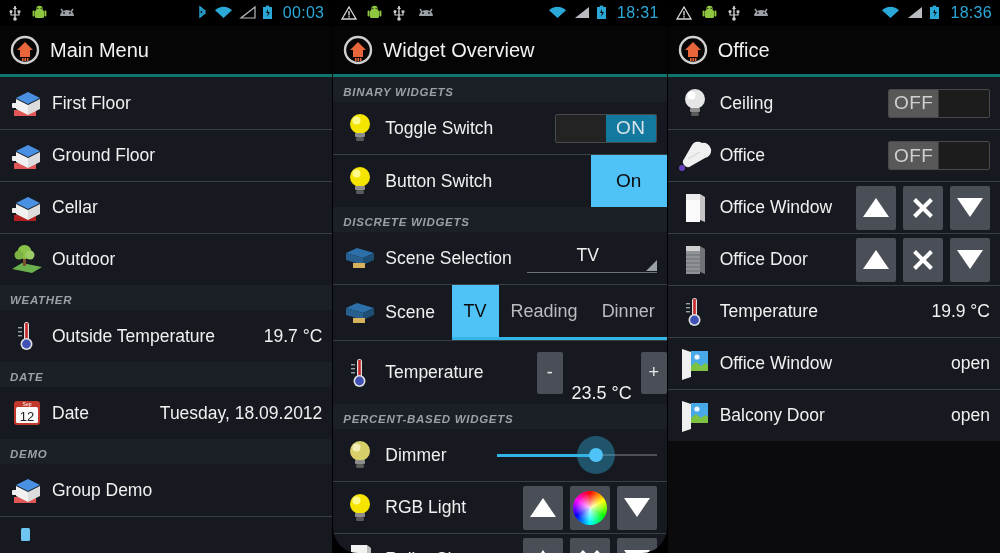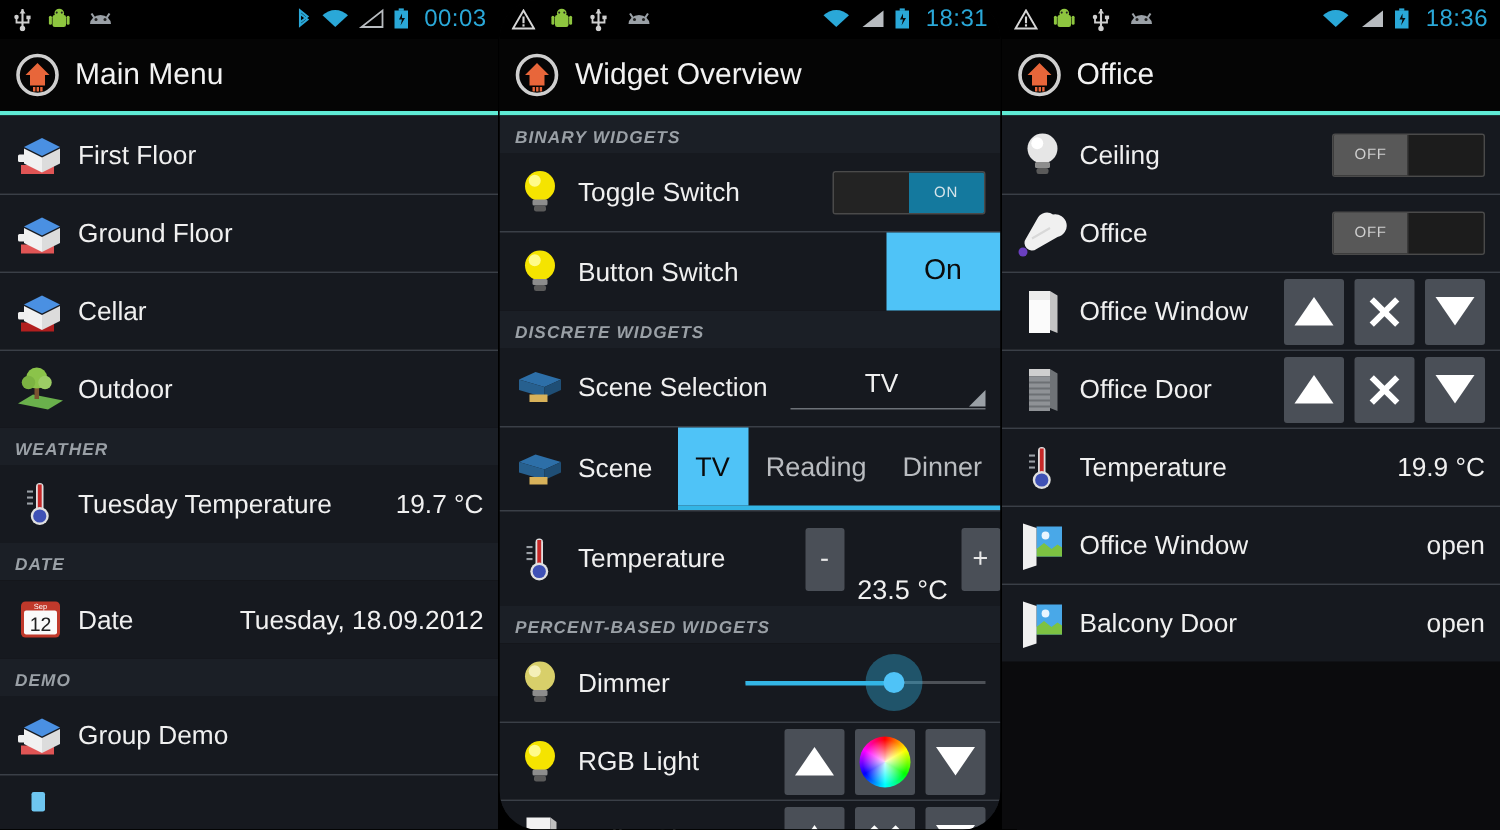--- a/index.html
+++ b/index.html
@@ -13,21 +13,21 @@
   
   .statusbar{height:26px;background:#000;display:flex;align-items:center;
              padding:0 8px;flex:0 0 26px;}
   .sb-left{display:flex;align-items:center;gap:10px;}
   .sb-right{margin-left:auto;display:flex;align-items:center;gap:6px;}
   .sb-clock{color:#2aa8d8;font-size:16px;letter-spacing:.3px;margin-left:4px;}
   .sb-ic{display:block;}
 
   
   .titlebar{height:48px;background:#050505;display:flex;align-items:center;
-            padding:0 10px;border-bottom:3px solid #5eead4;flex:0 0 48px;}
+            padding:0 10px;border-bottom:3px solid #0f766e;flex:0 0 48px;}
   .title-text{color:#f2f2f2;font-size:20px;margin-left:10px;font-weight:400;}
   .logo{width:30px;height:30px;position:relative;flex:0 0 30px;}
 
   
   .list{flex:1 1 auto;overflow:hidden;background:#0b0b0d;}
   .panel.mid .list,.panel.right .list{background:#0b0b0d;}
   .grouphdr{color:#9aa0a6;font-size:11.5px;font-weight:bold;letter-spacing:.7px;
             padding:9px 10px 4px 10px;background:#1b1f26;font-style:italic;}
   .panel.left .grouphdr{background:#1b1f26;}
   .row{display:flex;align-items:center;min-height:52px;padding:0 10px;
@@ -35,21 +35,21 @@
   .row.first{border-top:none;}
   .rowicon{width:34px;height:34px;flex:0 0 34px;margin-right:8px;position:relative;}
   .rowlabel{color:#f0f0f0;font-size:17.5px;white-space:nowrap;overflow:hidden;}
   .rowvalue{margin-left:auto;color:#f0f0f0;font-size:17.5px;padding-left:8px;white-space:nowrap;}
   .ctrls{margin-left:auto;display:flex;align-items:center;}
 
   
   .switch{width:100px;height:27px;display:flex;border:1px solid #4a4a4a;
           border-radius:2px;overflow:hidden;background:#1f1f1f;}
   .switch .half{flex:1;display:flex;align-items:center;justify-content:center;
-                font-size:10px;letter-spacing:.5px;}
+                font-size:19px;letter-spacing:.5px;}
   .switch.on .half.track{background:#232323;}
   .switch.on .half.knob{background:#14799e;color:#d6e4ea;}
   .switch.off .half.knob{background:#585858;color:#cfcfcf;border-right:1px solid #3a3a3a;}
   .switch.off .half.track{background:#1c1c1c;}
 
   
   .btn-blue{min-width:52px;height:52px;background:#4fc3f7;color:#0b0b0b;
             display:flex;align-items:center;justify-content:center;
             font-size:19px;padding:0 12px;}
 
@@ -228,21 +228,21 @@
           <svg class="ic" viewBox="0 0 34 34">
               <rect x="14" y="3" width="5" height="19" rx="2.5" fill="#e0e0e0"></rect>
               <rect x="15.2" y="4" width="2.6" height="18" fill="#c62828"></rect>
               <circle cx="16.5" cy="25" r="6" fill="#e0e0e0"></circle>
               <circle cx="16.5" cy="25" r="4.4" fill="#3f51b5"></circle>
               <rect x="8" y="8" width="4" height="1.4" fill="#9aa0a6"></rect>
               <rect x="8" y="12" width="4" height="1.4" fill="#9aa0a6"></rect>
               <rect x="8" y="16" width="4" height="1.4" fill="#9aa0a6"></rect>
             </svg>
         </span>
-        <span class="rowlabel">Tuesday Temperature</span>
+        <span class="rowlabel">Outside Temperature</span>
         <span class="rowvalue">19.7 °C</span>
       </div>
 
       <div class="grouphdr">DATE</div>
       <div class="row first">
         <span class="rowicon">
           <svg class="ic" viewBox="0 0 34 34">
               <rect x="4" y="5" width="26" height="24" rx="3" fill="#c0392b"></rect>
               <rect x="6" y="11" width="22" height="16" rx="1.5" fill="#fafafa"></rect>
               <text x="17" y="24.5" font-size="13" font-family="Liberation Sans" text-anchor="middle" fill="#222">12</text>

